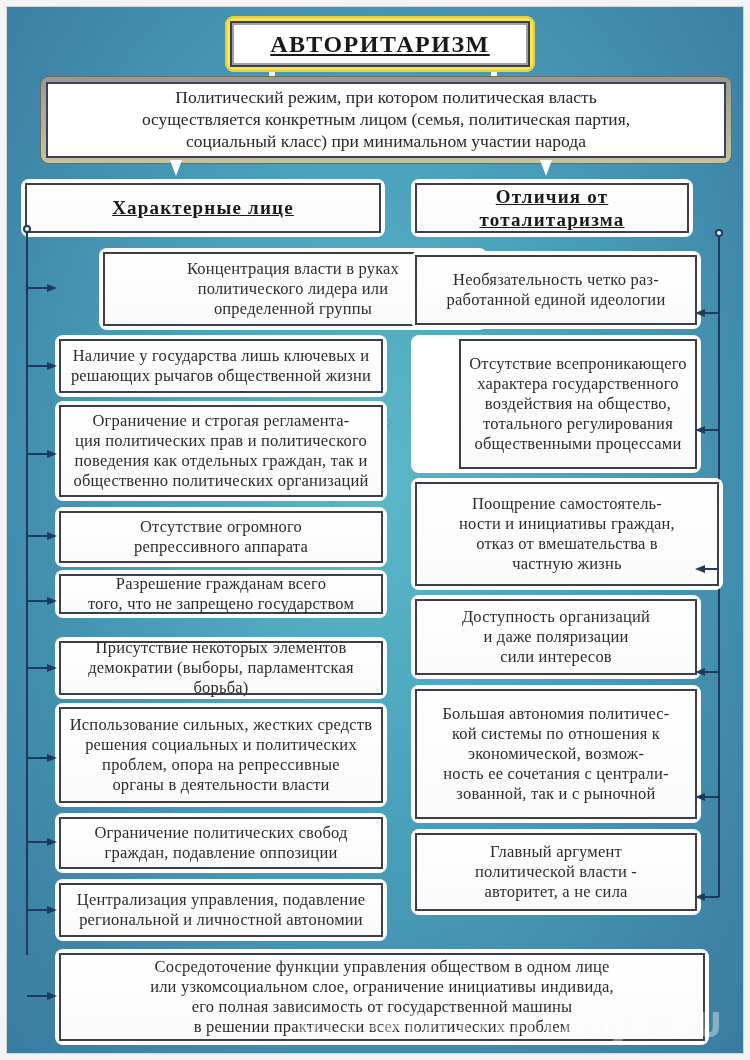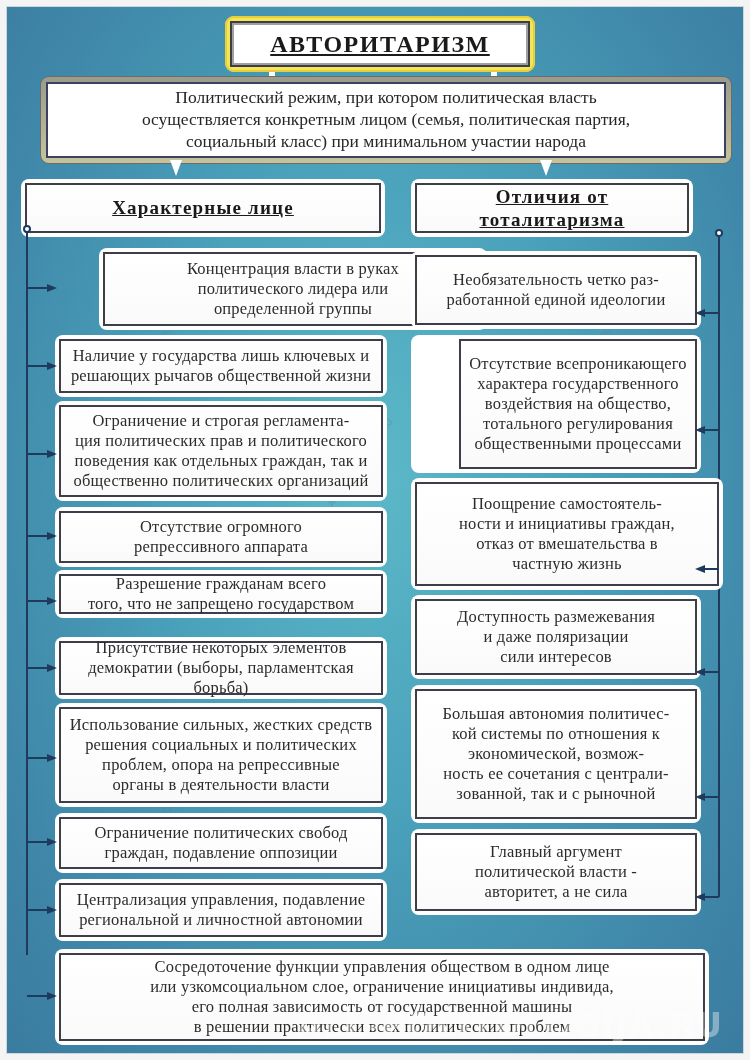--- a/index.html
+++ b/index.html
@@ -187,21 +187,21 @@
   <div class="box" style="left:404px;top:471px;width:312px;height:112px;">
     <div class="inner">Поощрение самостоятель-
 ности и инициативы граждан,
 отказ от вмешательства в
 частную жизнь</div>
   </div>
   <div class="hline" style="left:696px;top:561px;width:16px;"></div>
   <div class="arrow-l" style="left:688px;top:558px;"></div>
 
   <div class="box" style="left:404px;top:588px;width:290px;height:84px;">
-    <div class="inner">Доступность размежевания
+    <div class="inner">Доступность организаций
 и даже поляризации
 сили интересов</div>
   </div>
   <div class="hline" style="left:696px;top:664px;width:16px;"></div>
   <div class="arrow-l" style="left:688px;top:661px;"></div>
 
   <div class="box" style="left:404px;top:678px;width:290px;height:138px;">
     <div class="inner">Большая автономия политичес-
 кой системы по отношения к
 экономической, возмож-

